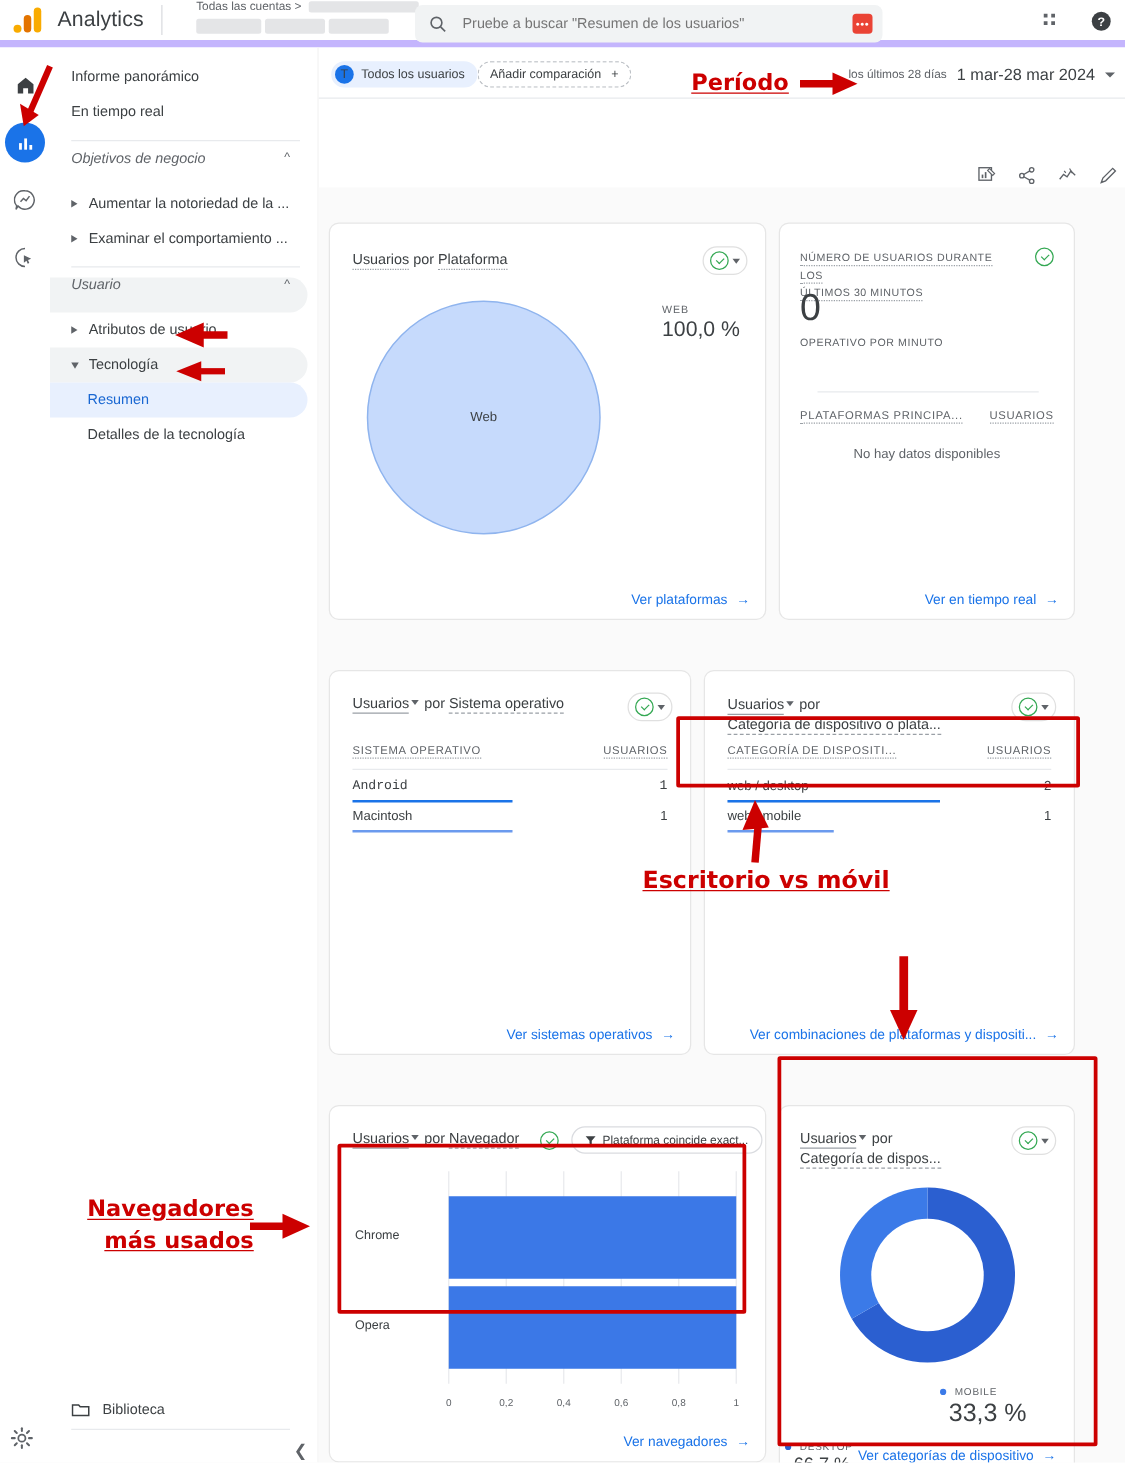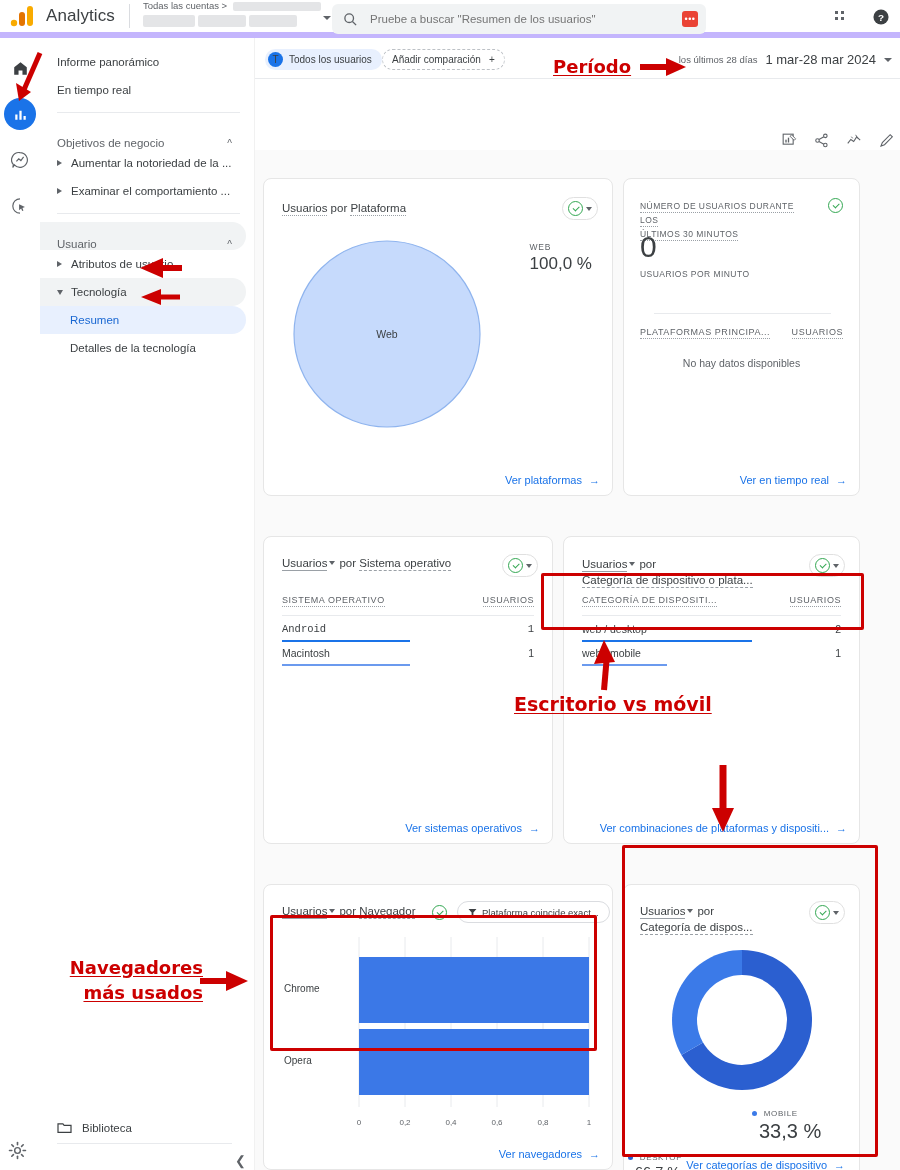--- a/index.html
+++ b/index.html
@@ -14,21 +14,21 @@
   }
   
   .topbar{
     position:absolute; left:0; top:0; width:900px; height:38px;
     background:#fff; display:flex; align-items:center;
     border-bottom:6px solid #c4b5fd;
   }
   .ga-logo{ width:26px; height:22px; margin-left:10px; position:relative; flex:0 0 auto;}
   .brand{ font-size:17px; color:#3c4043; margin-left:10px; letter-spacing:.1px; font-weight:400;}
   .brand-sep{ width:1px; height:24px; background:#dadce0; margin:0 13px 0 14px;}
-  .acct{ width:180px; height:34px; position:relative; flex:0 0 auto;}
+  .acct{ width:180px; height:34px; position:relative; flex:0 0 auto;margin-left:14px;}
   .acct-line1{ font-size:9.5px; color:#5f6368; position:absolute; left:0; top:1px; white-space:nowrap;}
   .blk{ display:inline-block; background:#e4e5e7; border-radius:2px; vertical-align:middle;}
   .acct-caret{ position:absolute; right:-8px; top:17px; width:0;height:0;border-left:4px solid transparent;border-right:4px solid transparent;border-top:4px solid #5f6368;}
   .searchbar{
     position:absolute; left:332px; top:4px; width:374px; height:30px;
     background:#f1f3f4; border-radius:6px; display:flex; align-items:center;
   }
   .searchbar .sico{ margin-left:11px; margin-right:12px; }
   .searchbar input{
     border:0;background:transparent;outline:none;font-size:11.5px;color:#5f6368;
@@ -51,22 +51,22 @@
     position:absolute; left:40px; top:38px; width:215px; height:1132px;
     background:#fff; border-right:1px solid #f1f1f1; padding-top:10px;
   }
   .nav-item{
     height:28px; display:flex; align-items:center; padding-left:17px;
     font-size:11.5px; color:#3c4043; border-radius:0 14px 14px 0; margin-right:8px; cursor:pointer;
   }
   .nav-item.sub{ padding-left:30px; }
   .nav-sep{ height:1px;background:#e8eaed; margin:8px 14px 8px 17px;}
   .nav-group{
-    height:28px;display:flex;align-items:flex-end;justify-content:space-between;
-    padding:0 14px 0 17px;font-size:11.5px;color:#5f6368; margin-right:8px;border-radius:0 14px 14px 0;
+    height:28px;display:flex;align-items:flex-start;justify-content:space-between;
+    padding:0 14px 0 17px;font-size:11.5px;color:#5f6368; margin-right:8px;border-radius:0 14px 14px 0;font-style:italic;
   }
   .nav-group.shaded{ background:#f1f3f4;}
   .nav-item.selected{ background:#e8f0fe; color:#1967d2; }
   .nav-item.shaded{ background:#f1f3f4; }
   .tri{ width:0;height:0;border-top:3.5px solid transparent;border-bottom:3.5px solid transparent;border-left:5px solid #5f6368;margin-right:9px;flex:0 0 auto;}
   .tri.down{ border-left:3.5px solid transparent;border-right:3.5px solid transparent;border-top:5px solid #5f6368;border-bottom:0;margin-right:8px;}
   .chev-up{ font-size:10px;color:#5f6368;}
   .lib-row{ position:absolute; left:0; bottom:36px; width:215px; display:flex; align-items:center; padding-left:17px; font-size:11.5px;color:#3c4043;}
   .lib-sep{ position:absolute; left:17px; bottom:26px; width:175px; height:1px; background:#e8eaed;}
   .collapse{ position:absolute; right:8px; bottom:2px; font-size:13px;color:#5f6368;}
@@ -369,21 +369,21 @@
       </div>
     </div>
 
     <div class="card" style="left:368px; top:28px; width:237px; height:318px;">
       <div style="position:absolute;left:16px;top:20px;width:165px;font-size:8.5px;letter-spacing:.45px;color:#5f6368;line-height:14px;">
         <span class="dotted">NÚMERO DE USUARIOS DURANTE LOS</span><br>
         <span class="dotted">ÚLTIMOS 30 MINUTOS</span>
       </div>
       <div class="okring" style="position:absolute;right:16px;top:19px;"></div>
       <div style="position:absolute;left:16px;top:52px;font-size:30px;color:#3c4043;line-height:32px;">0</div>
-      <div style="position:absolute;left:16px;top:90px;font-size:8.5px;letter-spacing:.45px;color:#5f6368;">USUARIOS POR MINUTO</div>
+      <div style="position:absolute;left:16px;top:90px;font-size:8.5px;letter-spacing:.45px;color:#5f6368;">OPERATIVO POR MINUTO</div>
       <div style="position:absolute;left:30px;top:134px;width:177px;height:1px;background:#e8eaed;"></div>
       <div style="position:absolute;left:16px;right:16px;top:148px;display:flex;justify-content:space-between;">
         <span class="colhead dotted">PLATAFORMAS PRINCIPA...</span>
         <span class="colhead dotted">USUARIOS</span>
       </div>
       <div style="position:absolute;left:0;right:0;top:178px;text-align:center;font-size:10.5px;color:#5f6368;">No hay datos disponibles</div>
       <div class="cardlink">
         <span>Ver en tiempo real</span>
         <span>→</span>
       </div>

